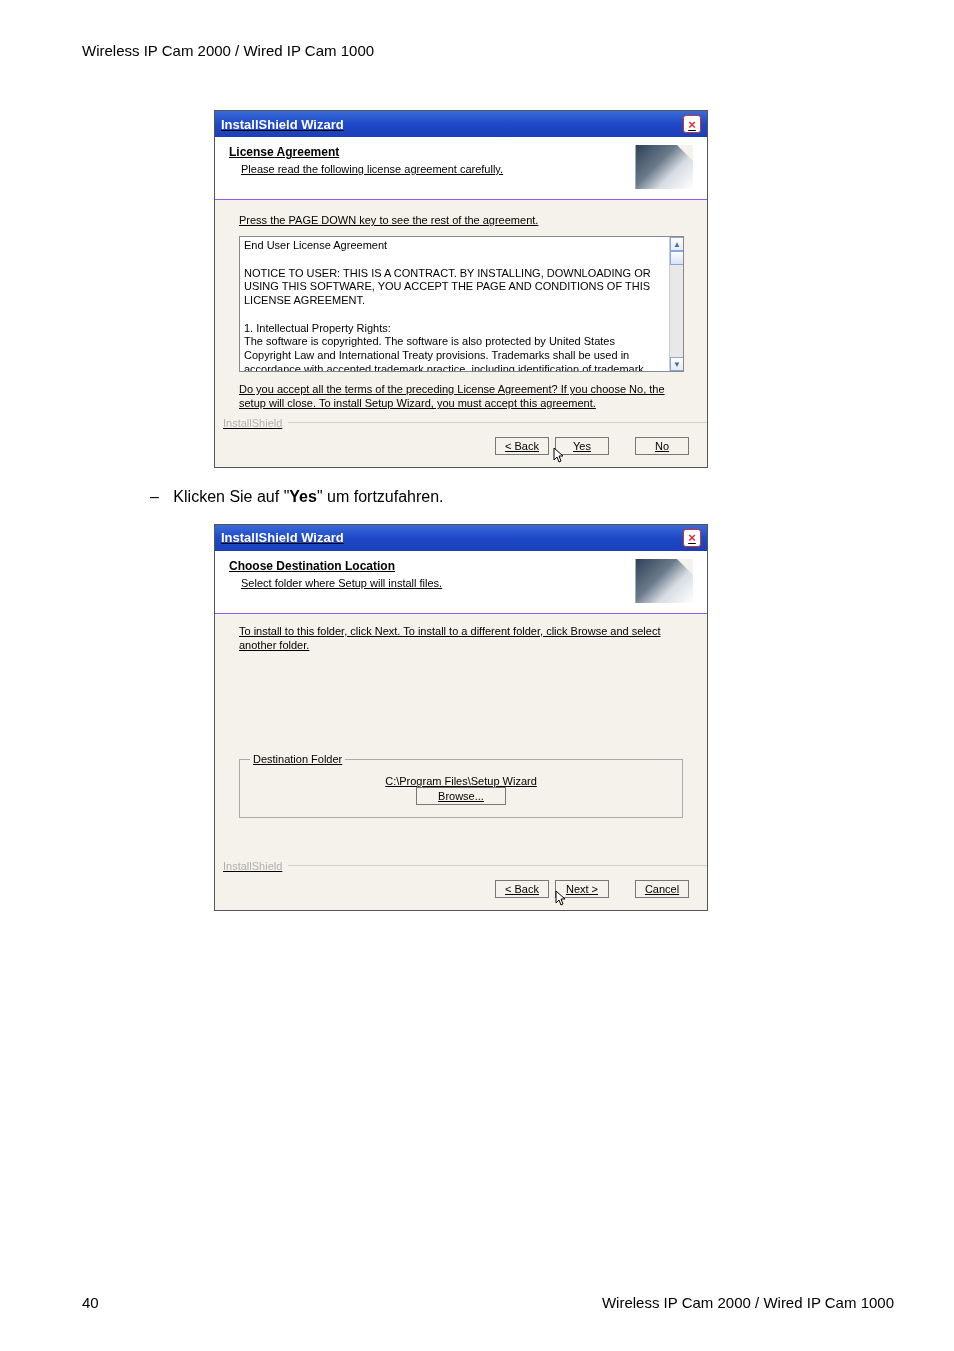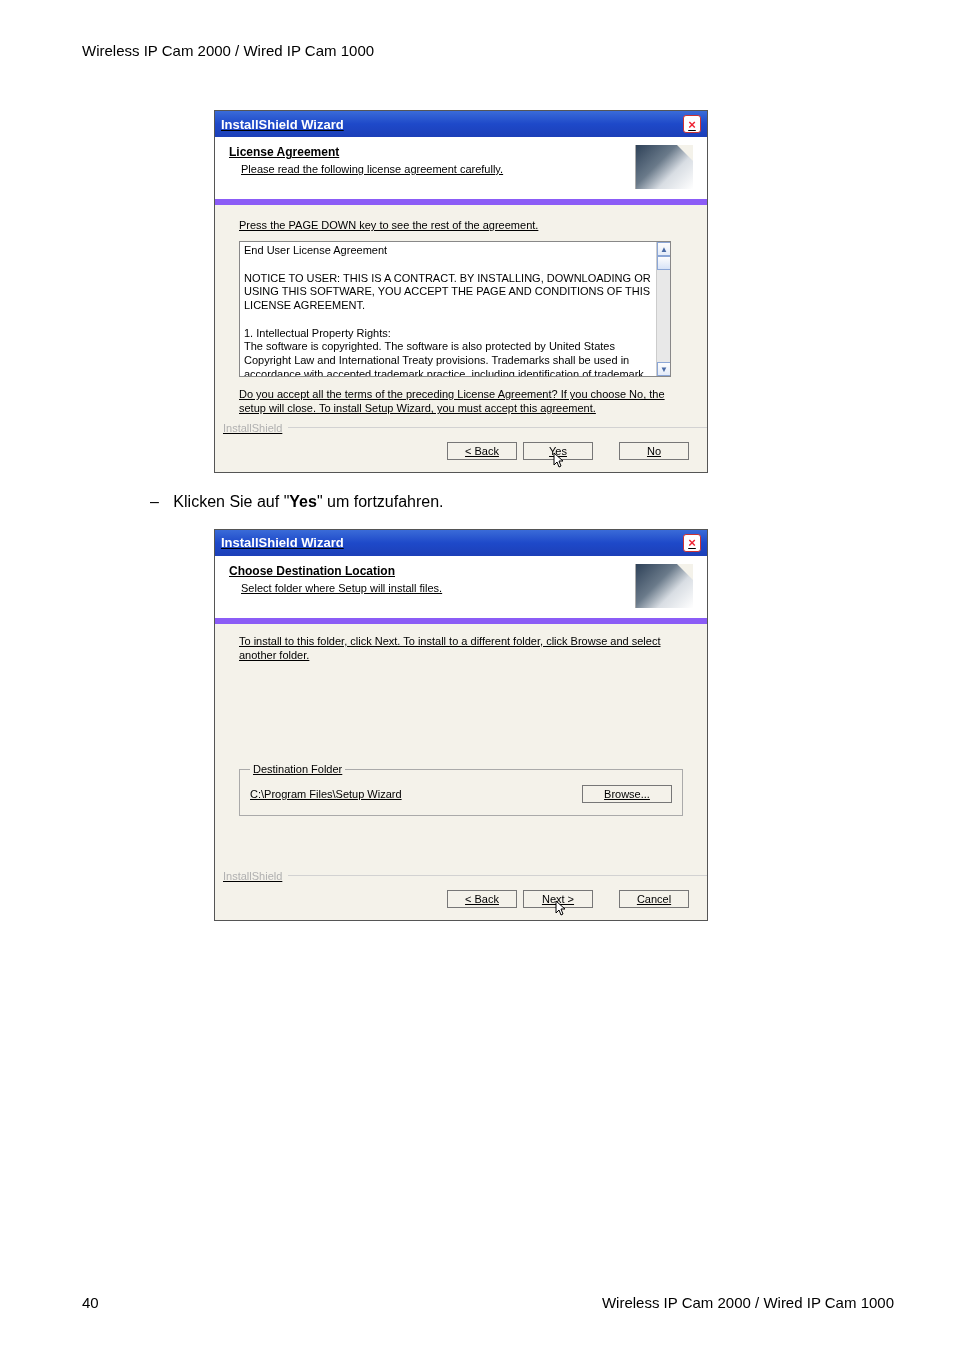--- a/index.html
+++ b/index.html
@@ -58,42 +58,42 @@
     font-size: 13px;
     line-height: 1;
     cursor: pointer;
   }
   .banner {
     background: #fff;
     padding: 8px 14px 10px 14px;
     display: flex;
     justify-content: space-between;
     align-items: flex-start;
-    border-bottom: 6px solid #8b5cf6;
+    border-bottom: 1px solid #8b5cf6;
   }
   .banner-left { flex: 1; }
   .banner-title { font-weight: bold; font-size: 12px; }
   .banner-sub { margin-left: 12px; margin-top: 4px; font-size: 11px; }
   .banner-img {
     width: 58px; height: 44px;
     background: linear-gradient(135deg, #2e4158 0%, #6a7a8a 40%, #d8dde3 65%, #fff 100%);
     border-left: 1px solid #aaa;
     margin-left: 8px;
     position: relative;
     overflow: hidden;
   }
   .banner-img::after {
     content: "";
     position: absolute;
     top: 0; right: 0;
     border-style: solid;
     border-width: 0 16px 16px 0;
     border-color: transparent #F4F2EA transparent transparent;
   }
-  .body-area { padding: 14px 36px 6px 24px; }
+  .body-area { padding: 14px 23px 6px 24px; }
   .hint { margin-bottom: 10px; }
   .eula-box {
     background: #fff;
     border: 1px solid #888;
     width: 100%;
     height: 136px;
     position: relative;
     overflow: hidden;
   }
   .eula-text {
@@ -128,28 +128,28 @@
   .accept-text { margin-top: 10px; line-height: 1.3; }
   .dest-area { padding: 10px 24px 6px 24px; min-height: 246px; position: relative; }
   .dest-line1 { margin-bottom: 14px; }
   .dest-line2 { line-height: 1.35; }
   fieldset.dest {
     border: 1px solid #aaa;
     padding: 10px 10px 12px 10px;
     margin-top: 100px;
   }
   fieldset.dest legend { font-size: 11px; padding: 0 3px; }
-  .dest-row { display: flex; justify-content: space-between; align-items: center; }
+  .dest-row { display: flex; justify-content: space-between; align-items: center; flex-direction: column; }
   .btn {
     background: #F4F2EA;
     border: 1px solid #777;
     padding: 2px 0;
     font-size: 11px;
     font-family: Tahoma, Arial, sans-serif;
-    width: 70px;
+    width: 54px;
     text-align: center;
     cursor: pointer;
   }
   .is-label {
     color: #b0b0b0;
     font-size: 11px;
     padding: 0 0 0 8px;
     display: flex;
     align-items: center;
   }

